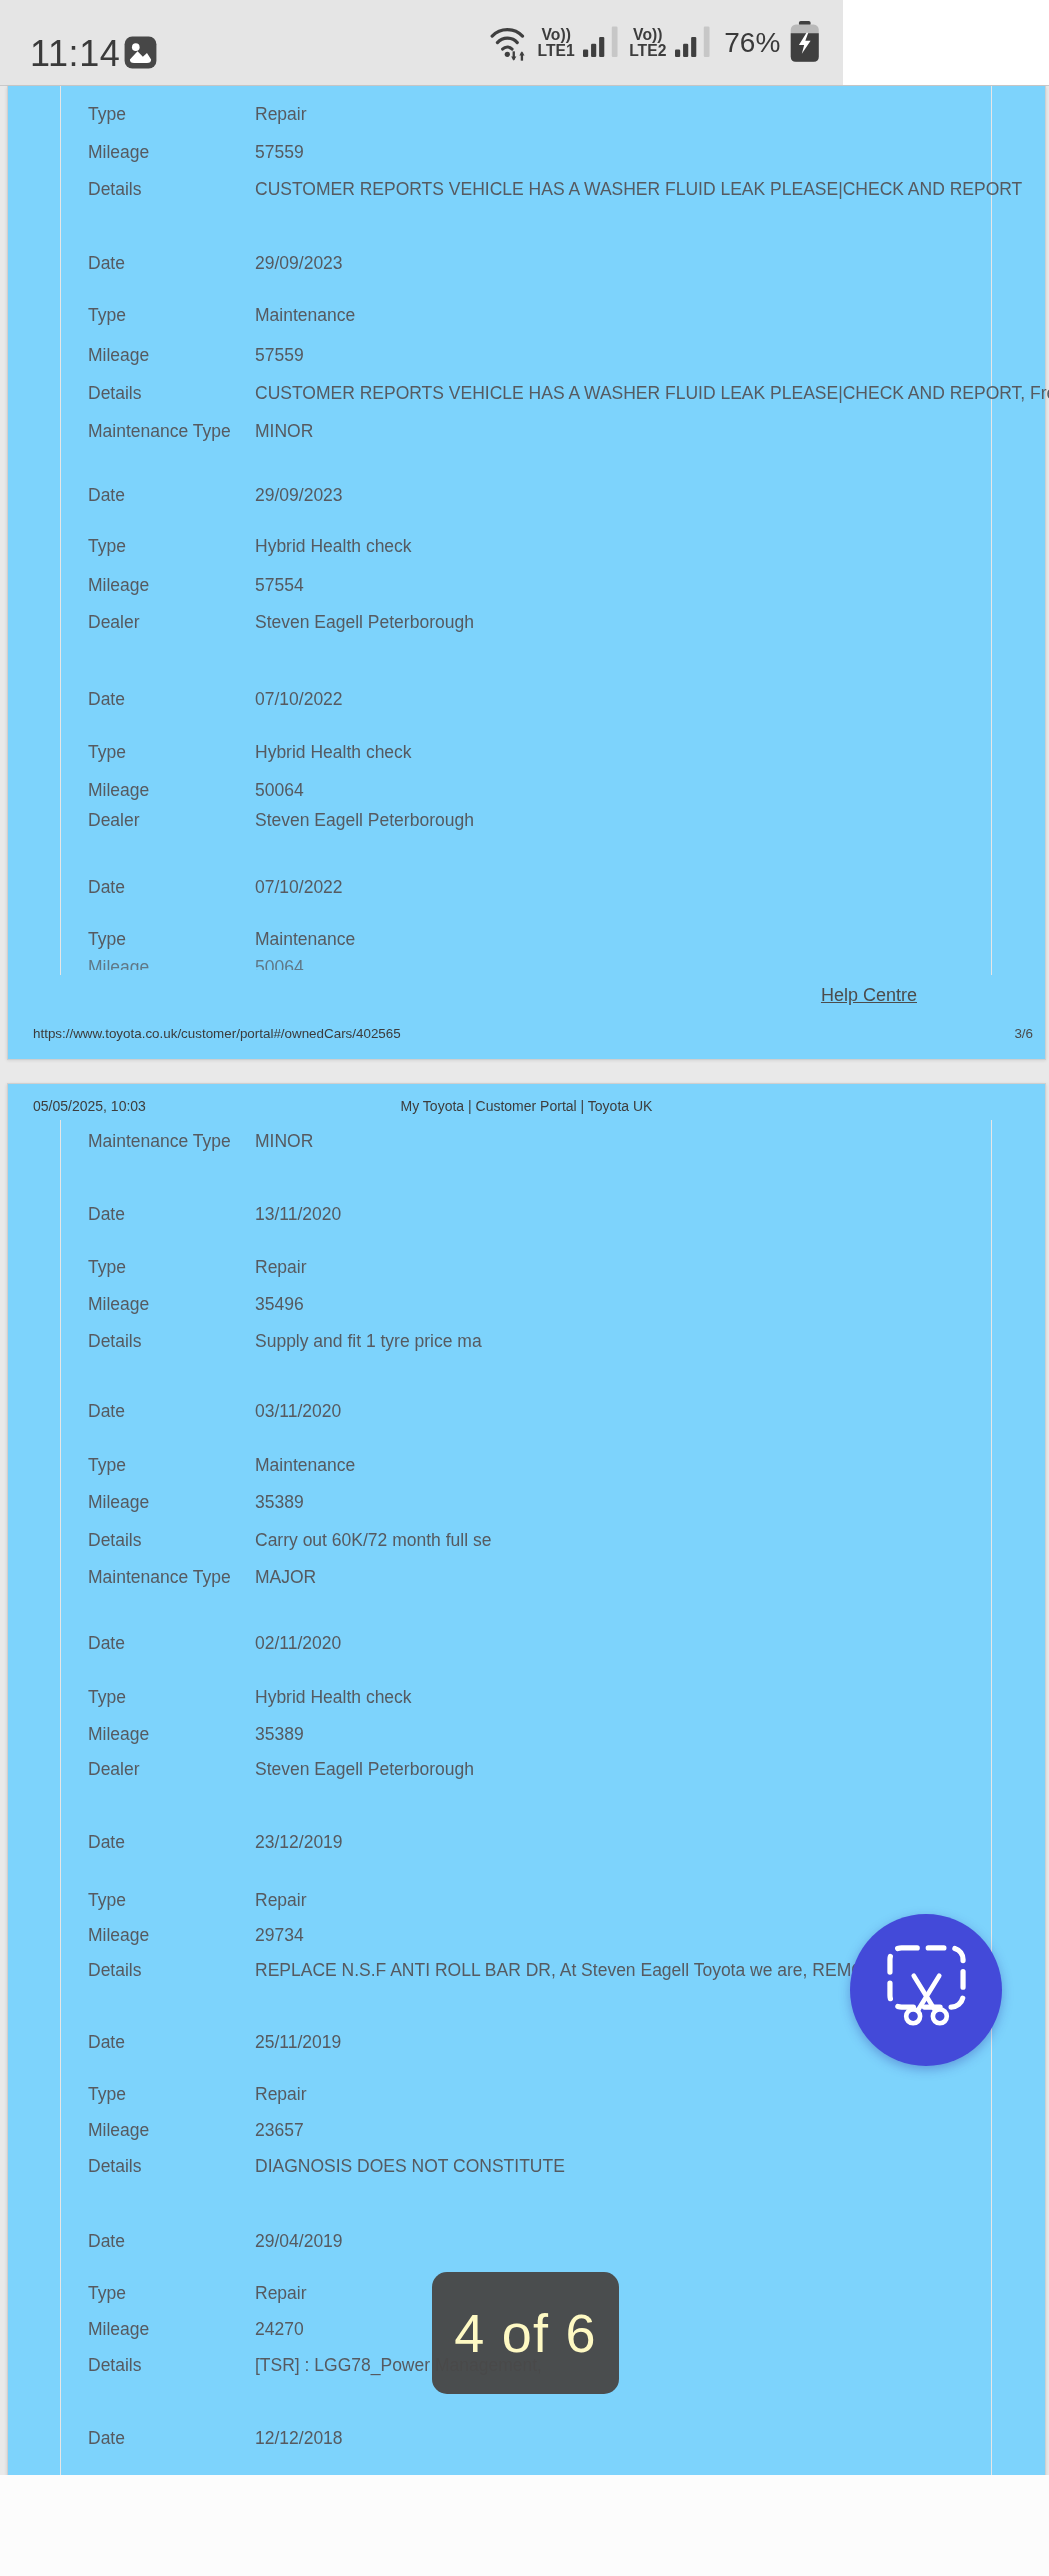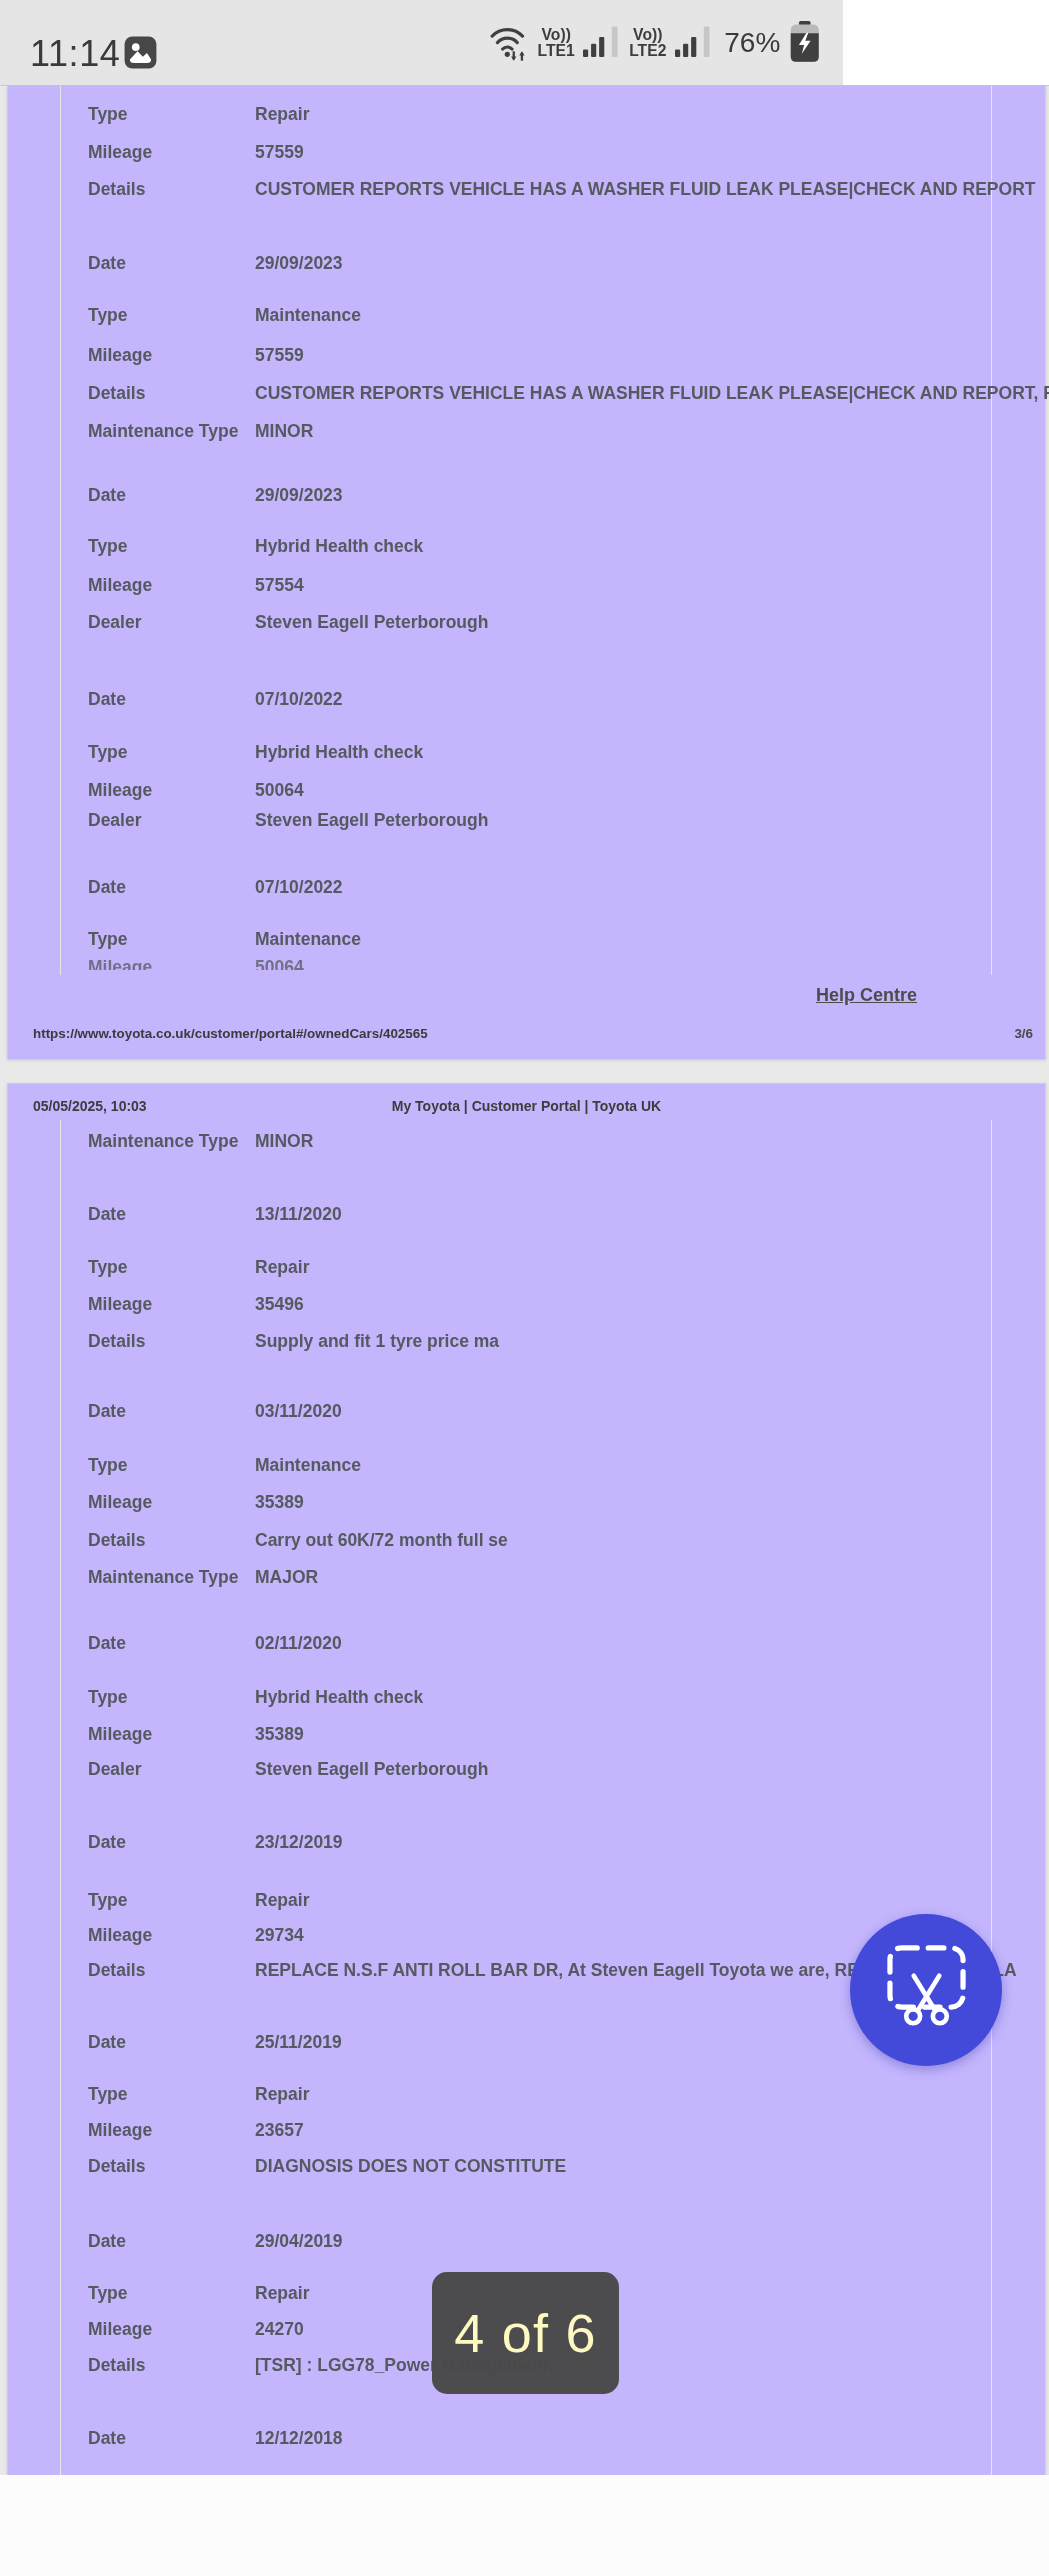--- a/index.html
+++ b/index.html
@@ -9,22 +9,22 @@
   .statusbar{position:absolute;left:0;top:0;width:843px;height:85px;background:#e5e5e5;}
   .time{position:absolute;left:30px;top:33px;font-size:36px;font-weight:500;color:#3a3a3a;letter-spacing:0.6px;}
   .notif-icon{position:absolute;left:124px;top:36px;}
   .sb-right{position:absolute;right:23px;top:0;height:85px;display:flex;align-items:center;gap:8.2px;}
   .sim-block{display:flex;flex-direction:column;align-items:center;line-height:15.7px;
              font-size:15.7px;font-weight:700;color:#3d3d3d;}
   .batt-pct{font-size:28px;color:#3a3a3a;font-weight:400;margin-left:3.5px;}
   
   .viewerbg{position:absolute;left:0;top:85px;width:1050px;height:2390px;background:#e9e9e9;border-top:0.6px solid #c9c9c9;}
   .navarea{position:absolute;left:0;top:2475px;width:1050px;height:101px;background:#fcfcfc;}
-  .page{position:absolute;left:7px;width:1037px;background:#c4b5fd;border:0.6px solid #cfcfcf;
-        box-shadow:0 1.2px 3.5px rgba(0,0,0,0.12);font-weight:bold;}
+  .page{position:absolute;left:7px;width:1037px;background:#7dd3fc;border:0.6px solid #cfcfcf;
+        box-shadow:0 1.2px 3.5px rgba(0,0,0,0.12);}
   .page1{top:86px;height:973px;border-top:none;}
   .page2{top:1083px;height:1392px;}
   .vrule{position:absolute;width:1.2px;background:#e6e6e6;}
   .row{position:absolute;left:0;width:100%;height:22px;line-height:20px;font-size:17.5px;color:#565a60;}
   .row .lbl{position:absolute;left:80px;white-space:nowrap;}
   .row .val{position:absolute;left:247px;white-space:nowrap;}
   .row.clip{height:13px;overflow:hidden;opacity:.75;}
   .help-link{position:absolute;right:128px;top:899px;font-size:18px;color:#4c4c4c;
              text-decoration:underline;white-space:nowrap;}
   .pfooter-url{position:absolute;left:25px;top:940px;font-size:13.4px;color:#3b3b3b;white-space:nowrap;}

